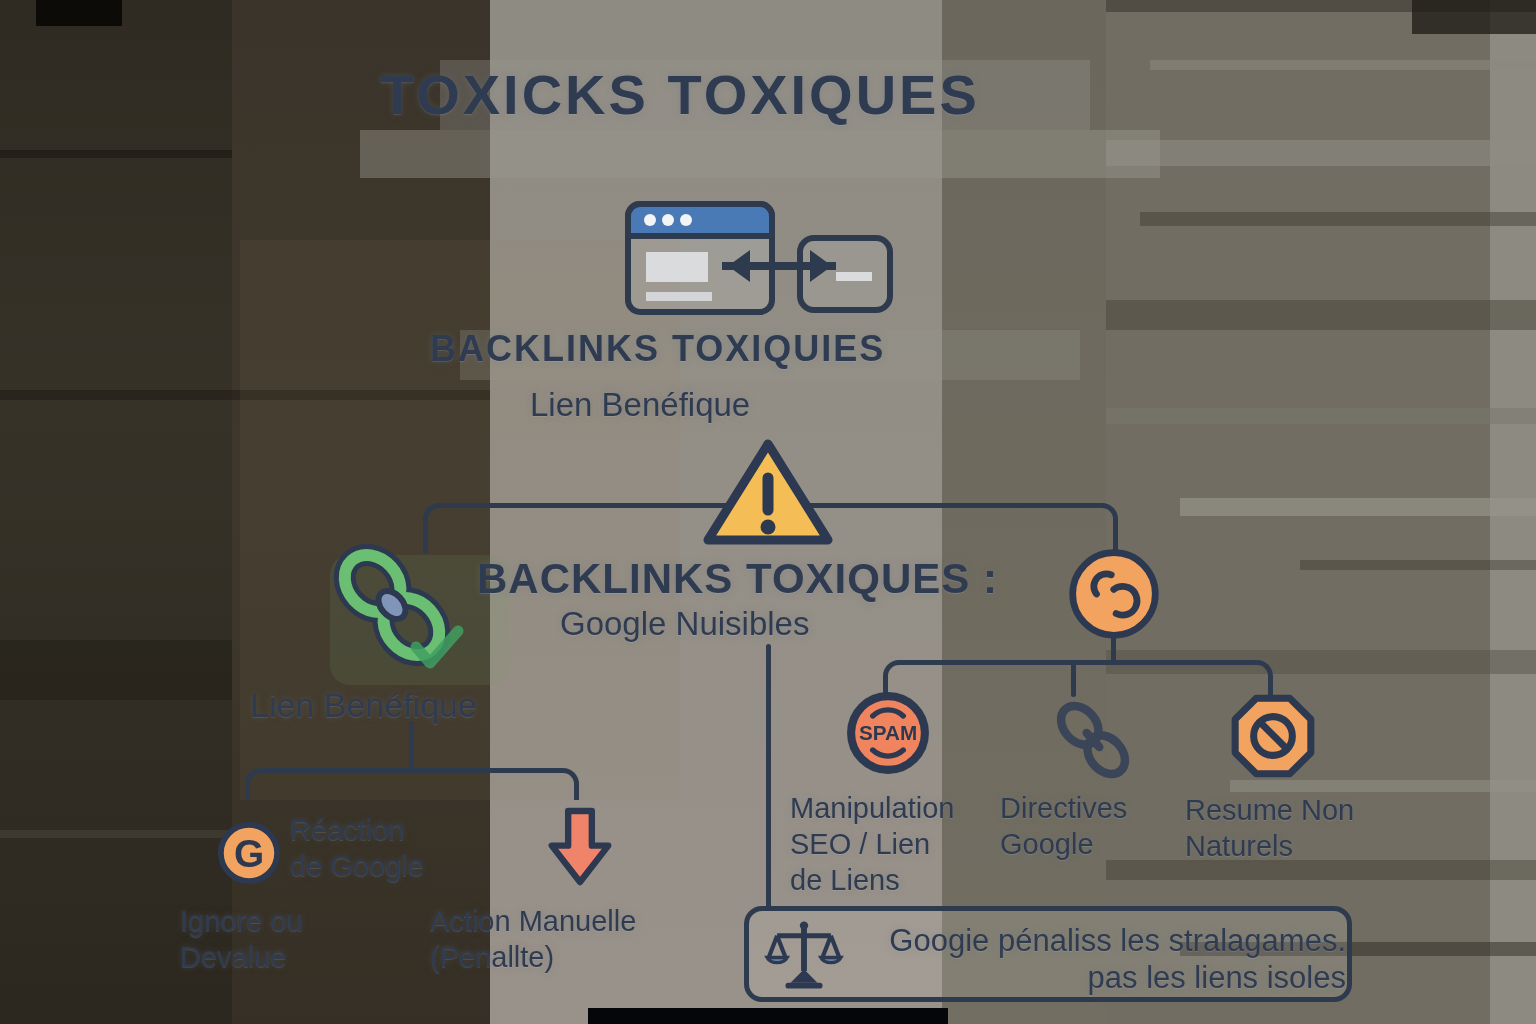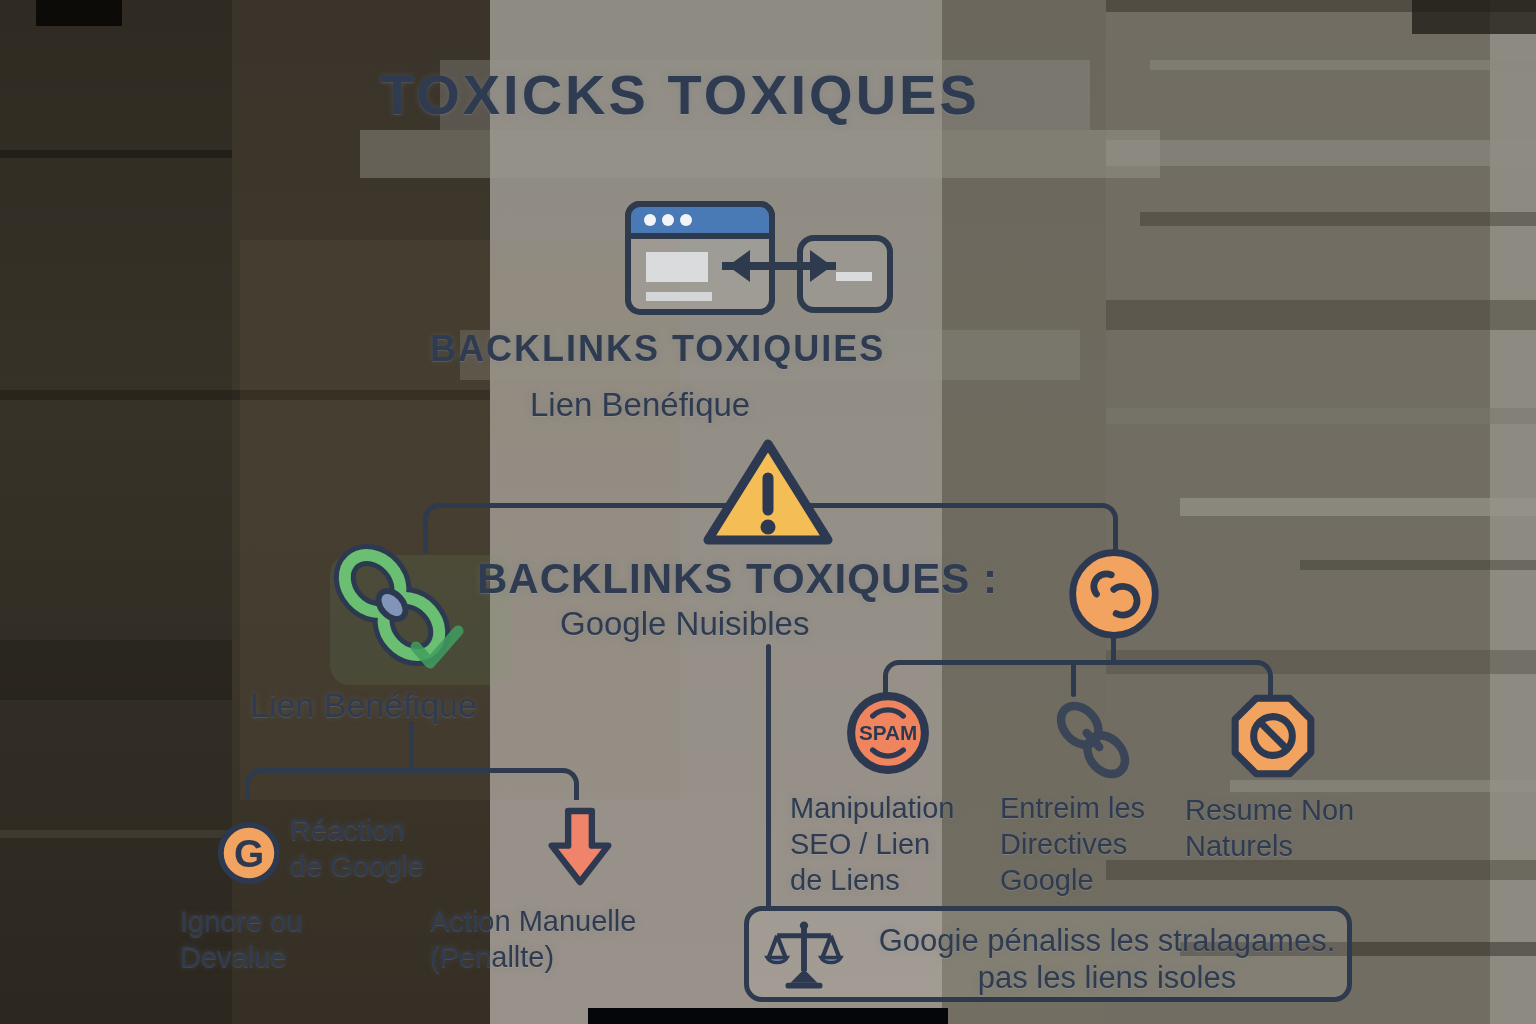--- a/index.html
+++ b/index.html
@@ -171,39 +171,38 @@
     <circle cx="50" cy="50" r="22" fill="none" stroke="#2c3950" stroke-width="8"></circle>
     <line x1="36" y1="35" x2="65" y2="64" stroke="#2c3950" stroke-width="8" stroke-linecap="round"></line>
   </svg>
 
   <div class="txt lbl" style="left:790px;top:790px;width:195px;">
     <div>Manipulation</div>
     <div>SEO / Lien</div>
     <div>de Liens</div>
   </div>
   <div class="txt lbl" style="left:1000px;top:790px;width:190px;">
-    <div>Entreim les</div>
     <div>Directives</div>
     <div>Google</div>
   </div>
   <div class="txt lbl" style="left:1185px;top:792px;width:190px;">
     <div>Resume Non</div>
     <div>Naturels</div>
   </div>
 
   <div class="note-box" style="left:744px;top:906px;width:608px;height:96px;"></div>
   <svg class="abs" style="left:762px;top:916px;" width="84" height="78" viewBox="0 0 100 90">
     <line x1="50" y1="12" x2="50" y2="64" stroke="#2c3950" stroke-width="7"></line>
     <line x1="18" y1="22" x2="82" y2="22" stroke="#2c3950" stroke-width="6"></line>
     <circle cx="50" cy="10" r="5" fill="#2c3950"></circle>
     <path d="M18 22 L8 48 M18 22 L28 48" stroke="#2c3950" stroke-width="5"></path>
     <path d="M6 48 A 13 10 0 0 0 30 48 Z" fill="#6884ad" stroke="#2c3950" stroke-width="4"></path>
     <path d="M82 22 L72 48 M82 22 L92 48" stroke="#2c3950" stroke-width="5"></path>
     <path d="M70 48 A 13 10 0 0 0 94 48 Z" fill="#6884ad" stroke="#2c3950" stroke-width="4"></path>
     <path d="M50 62 L34 78 L66 78 Z" fill="#2c3950"></path>
     <rect x="28" y="78" width="44" height="7" rx="3" fill="#2c3950"></rect>
   </svg>
-  <div class="txt" style="left:868px;top:922px;width:478px;text-align:center;font-size:31px;font-weight:500;line-height:37px;">
+  <div class="txt" style="left:868px;top:922px;width:478px;text-align:right;font-size:31px;font-weight:500;line-height:37px;">
     <div>Googie pénaliss les stralagames.</div>
     <div>pas les liens isoles</div>
   </div>
 
 </div>
 
 </body></html>

